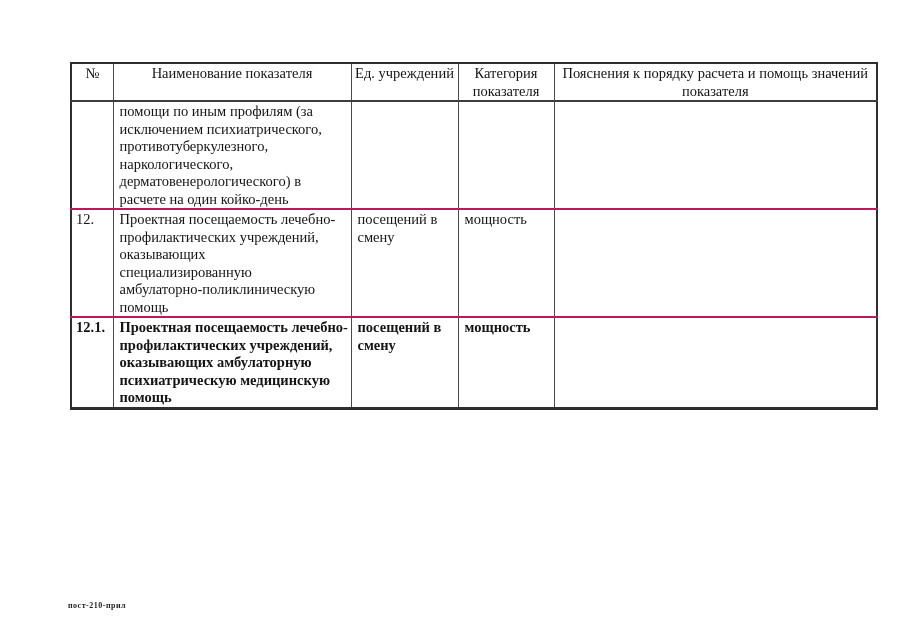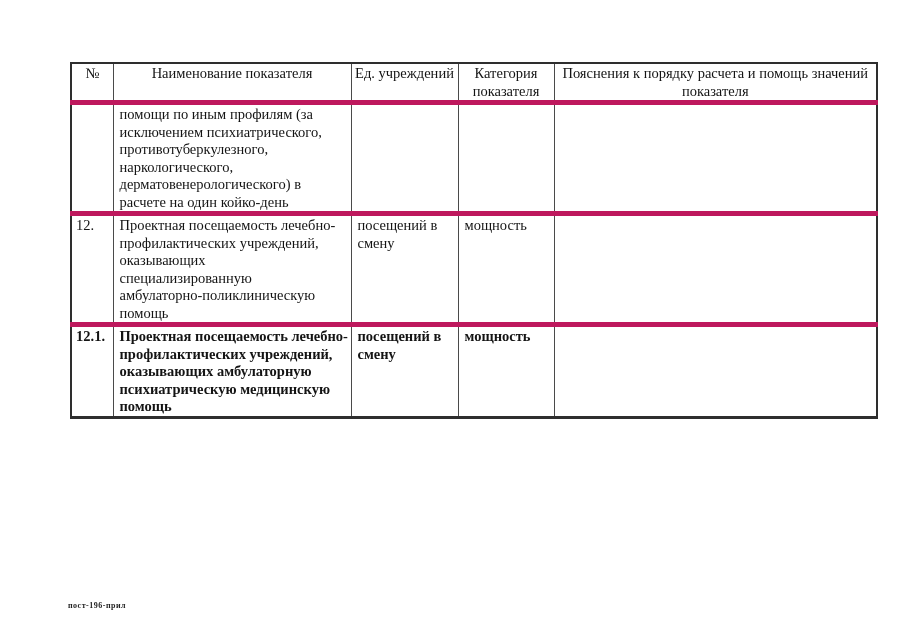--- a/index.html
+++ b/index.html
@@ -42,21 +42,21 @@
     overflow: hidden;
   }
   thead tr { height: 35px; }
   thead th {
     font-weight: normal;
     text-align: center;
     padding: 1px 3px 0 3px;
     border-bottom: 2px solid #3d3d3d;
   }
   tbody td {
-    border-top: 5px solid #be185d;
+    border-top: 2px solid #be185d;
     padding: 1px 6px 0 6px;
     text-align: left;
   }
   tbody td.cell-num  { padding-left: 4px; padding-right: 2px; }
   tbody td.cell-name { padding-right: 2px; }
   tbody tr.row-1 { height: 106px; }
   tbody tr.row-2 { height: 105px; font-family: Liberation Serif, serif; }
   tbody tr.row-3 { height: 87px; font-weight: bold;  }
   tbody tr.row-4 { height: 140px; }
   
@@ -132,15 +132,15 @@
 психиатрическую медицинскую
 помощь</td>
         <td class="cell-unit">посещений в
 смену</td>
         <td class="cell-category">мощность</td>
         <td class="cell-notes"></td>
       </tr>
     </tbody>
   </table>
 
-  <div class="footer-note">пост-196-прил</div>
+  <div class="footer-note">пост-210-прил</div>
 
 </div>
 
 </body></html>

